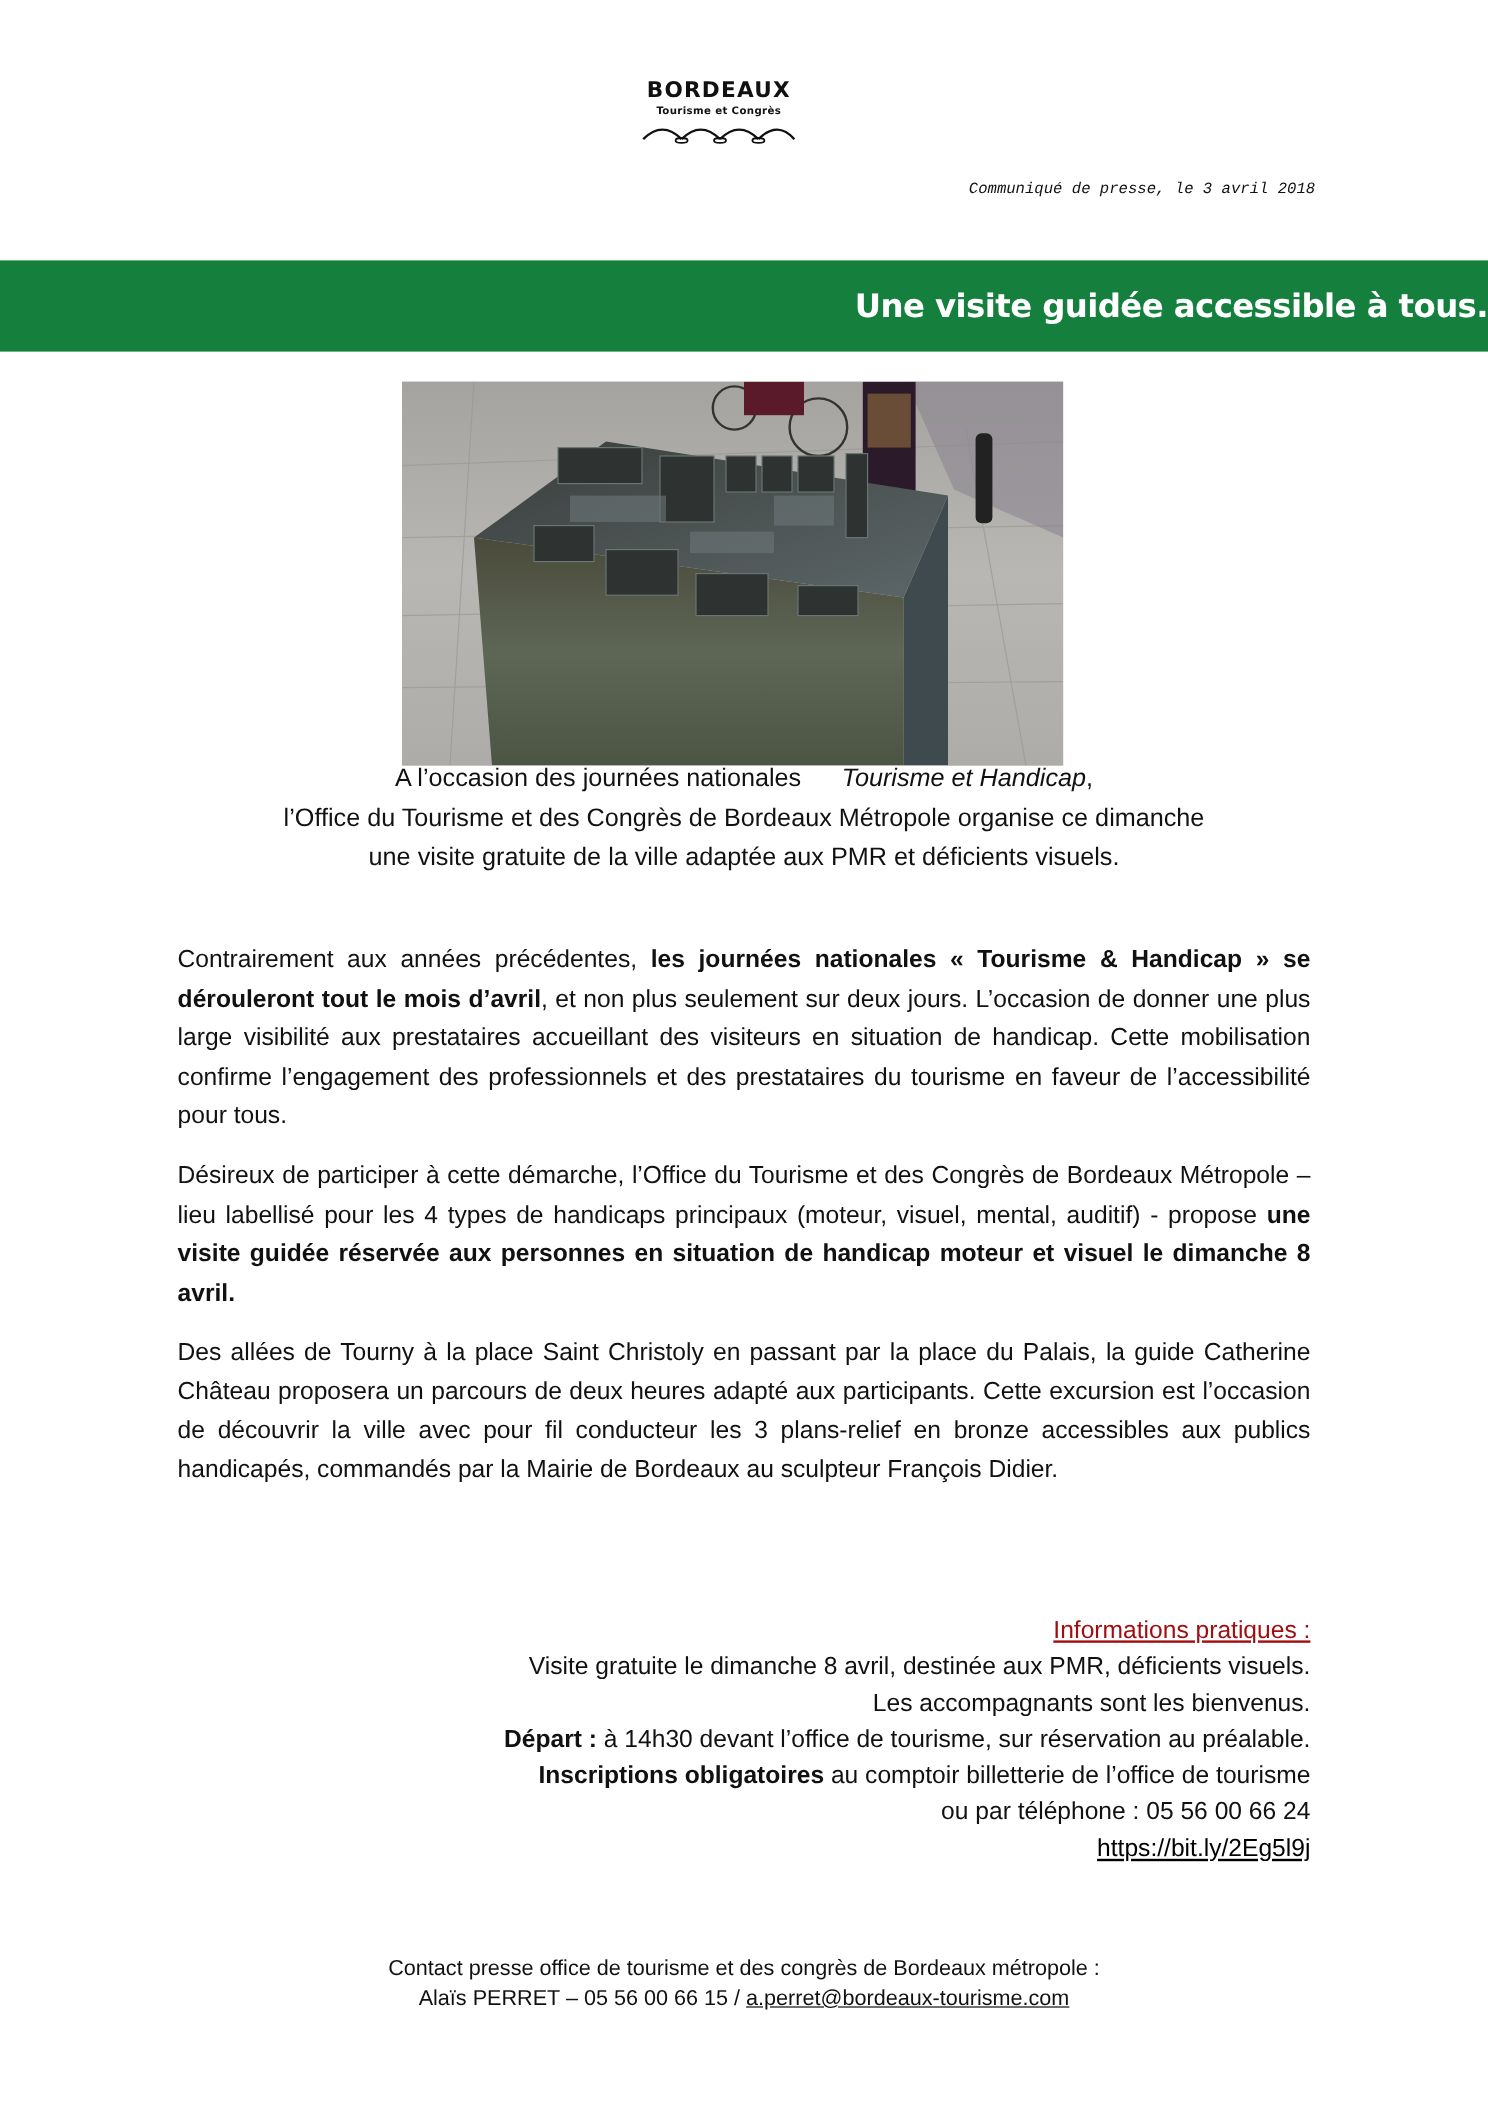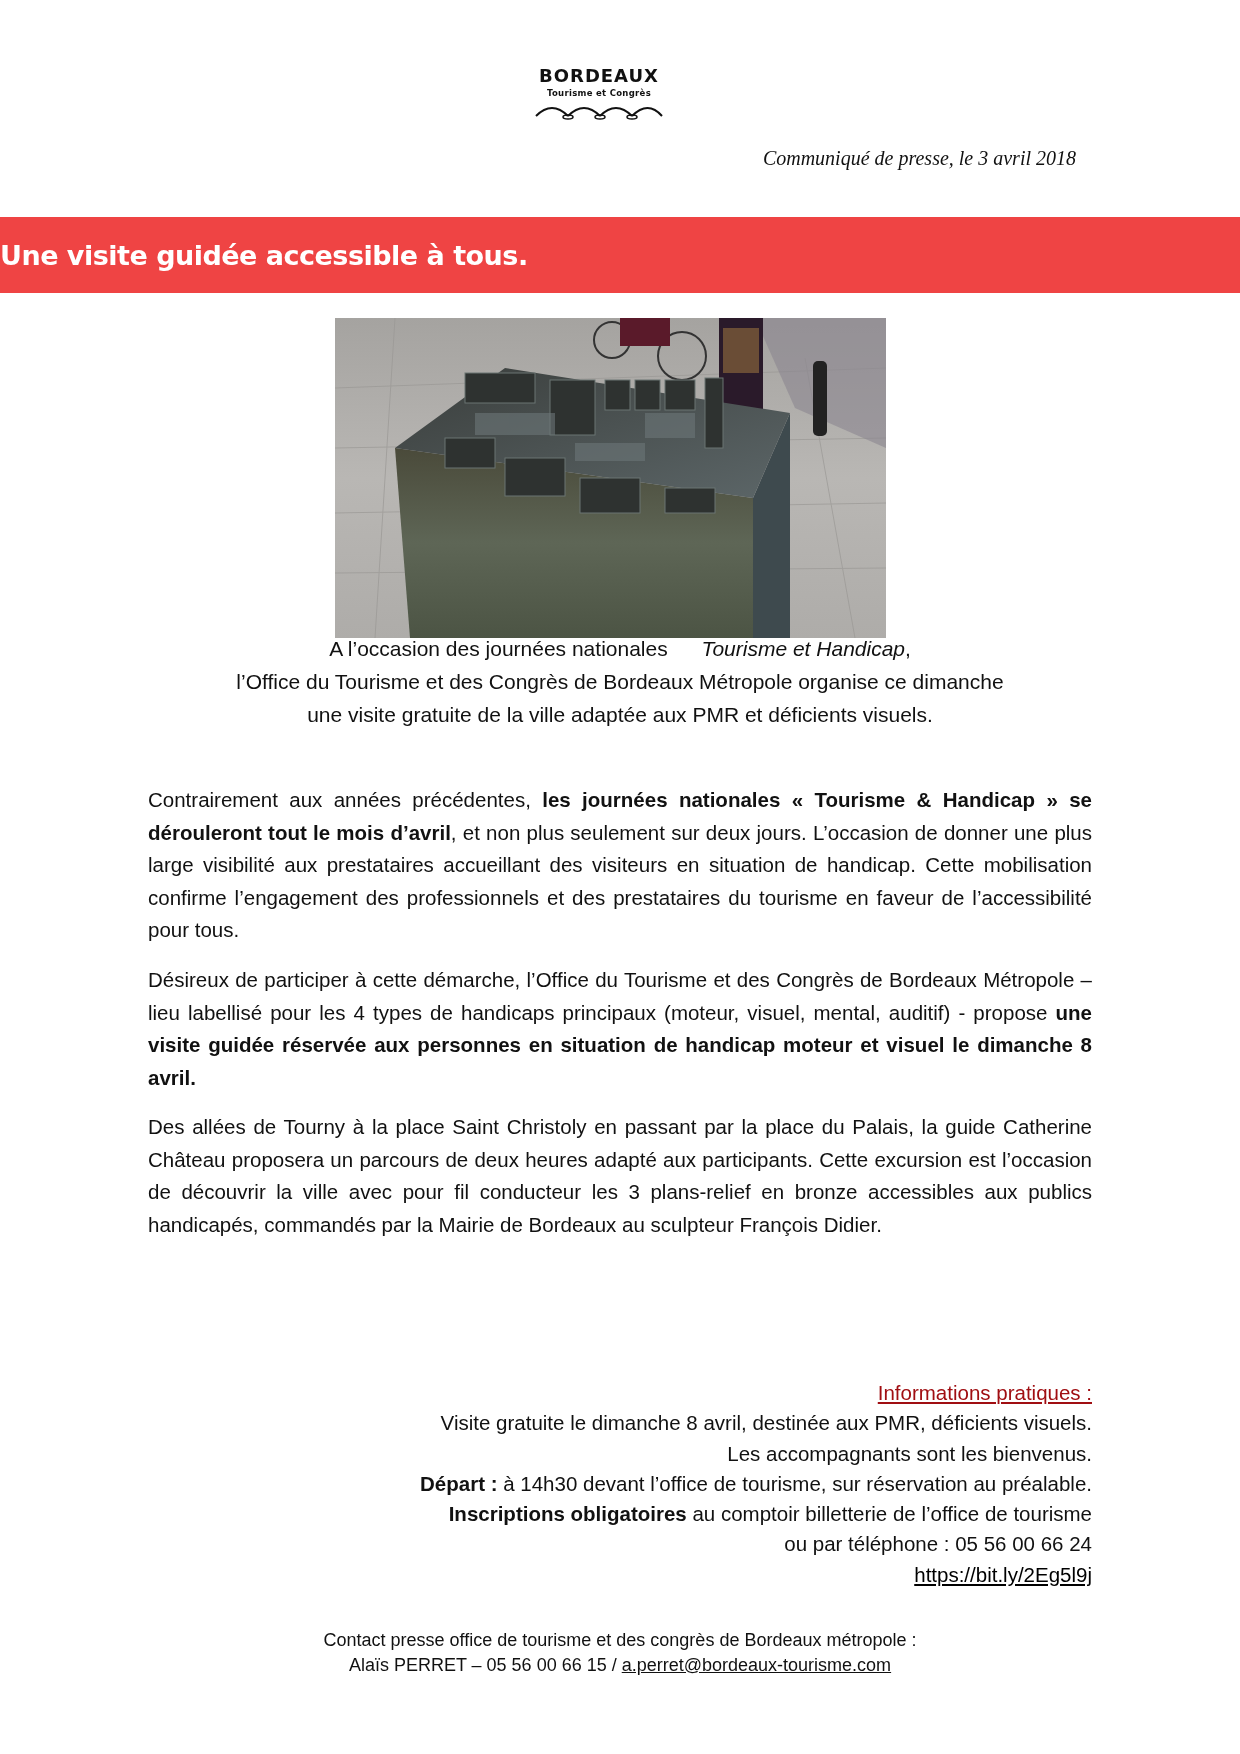--- a/index.html
+++ b/index.html
@@ -16,28 +16,28 @@
       letter-spacing: 1px; line-height: 24px; color: #111;
     }
     .logo-sub {
       font-family: "DejaVu Sans", sans-serif; font-weight: bold; font-size: 8.5px;
       line-height: 10px; color: #111; letter-spacing: 0.3px;
     }
     .logo-arches { display: block; margin: 4px auto 0; }
 
     
     .date-line {
-      right: 164px; top: 146px; font-style: italic; font-size: 20px; line-height: 24px;
-      font-family: Liberation Serif, serif; color: #111;
+      right: 144px; top: 146px; font-style: italic; font-size: 13px; line-height: 24px;
+      font-family: Liberation Mono, monospace; color: #111;
     }
 
     
     .title-band {
-      left: 0; top: 217px; width: 1240px; height: 76px; background: #ef4444;
-      display: flex; align-items: center; justify-content: flex-start;
+      left: 0; top: 217px; width: 1240px; height: 76px; background: #15803d;
+      display: flex; align-items: center; justify-content: flex-end;
     }
     .title-text {
       color: #ffffff; font-weight: bold; font-size: 27px;
       font-family: "DejaVu Sans", sans-serif; letter-spacing: -0.5px;
     }
 
     
     .photo {
       left: 335px; top: 318px; width: 551px; height: 320px; overflow: hidden;
       background: linear-gradient(180deg, #a9a7a4 0%, #b7b5b2 40%, #a8a6a3 100%);
@@ -60,21 +60,21 @@
     .p1 { top: 784px; }
     .p2 { top: 964px; }
     .p3 { top: 1111px; }
 
     
     .info {
       right: 148px; top: 1344px; width: 800px; text-align: right;
       font-size: 20.5px; line-height: 30.3px; color: #111;
     }
     .info div { white-space: nowrap; }
-    .info-heading { color: #a00e12; text-decoration: underline; margin-top: 34px; }
+    .info-heading { color: #a00e12; text-decoration: underline; }
     .info a, .info .link { color: #000000; text-decoration: underline; }
 
     
     .footer {
       left: 148px; top: 1628px; width: 944px; text-align: center;
       font-size: 18px; line-height: 25px; color: #111;
     }
     .footer .email { text-decoration: underline; }
   </style>
 </head>

